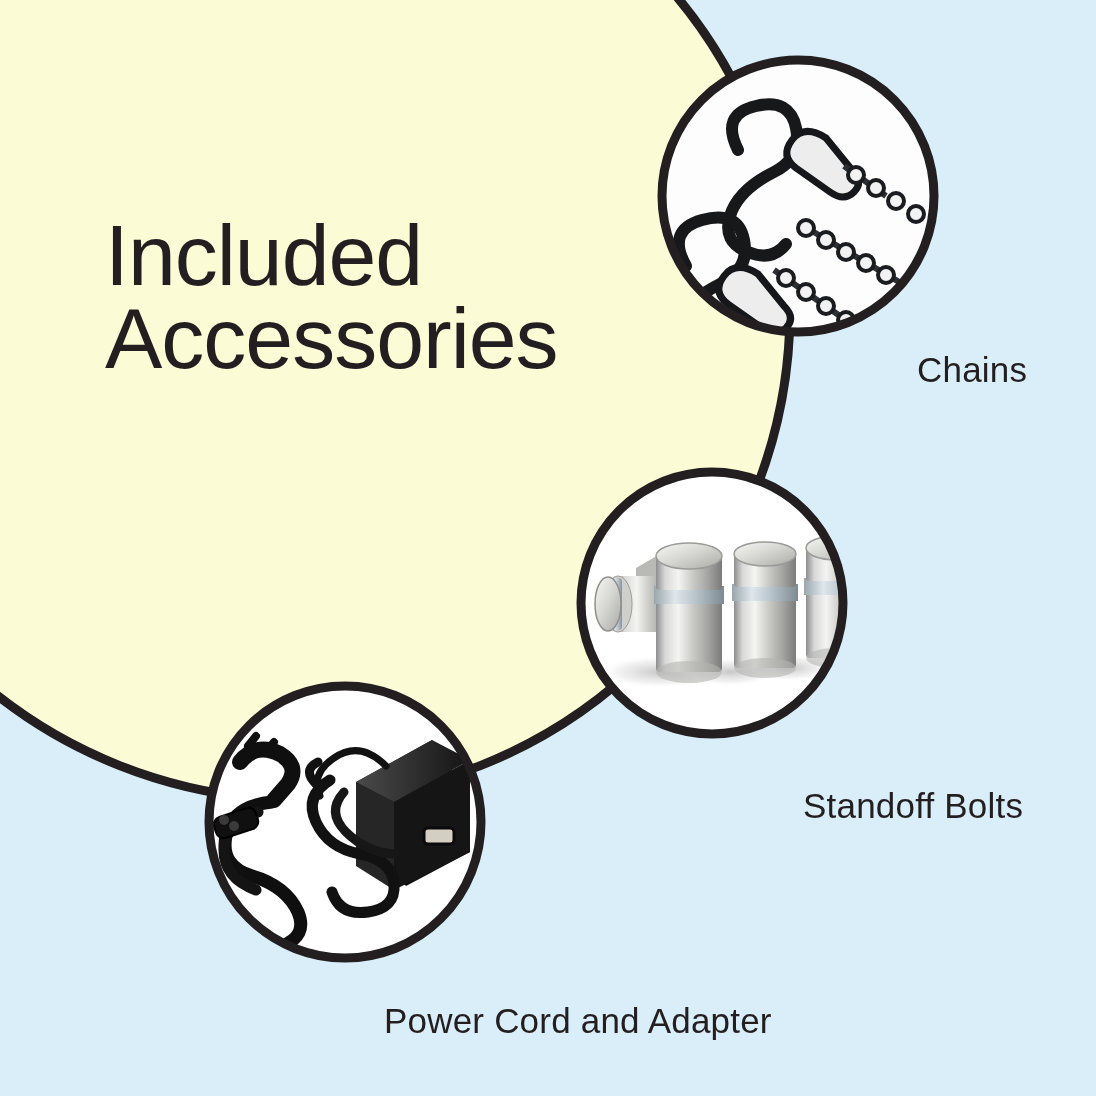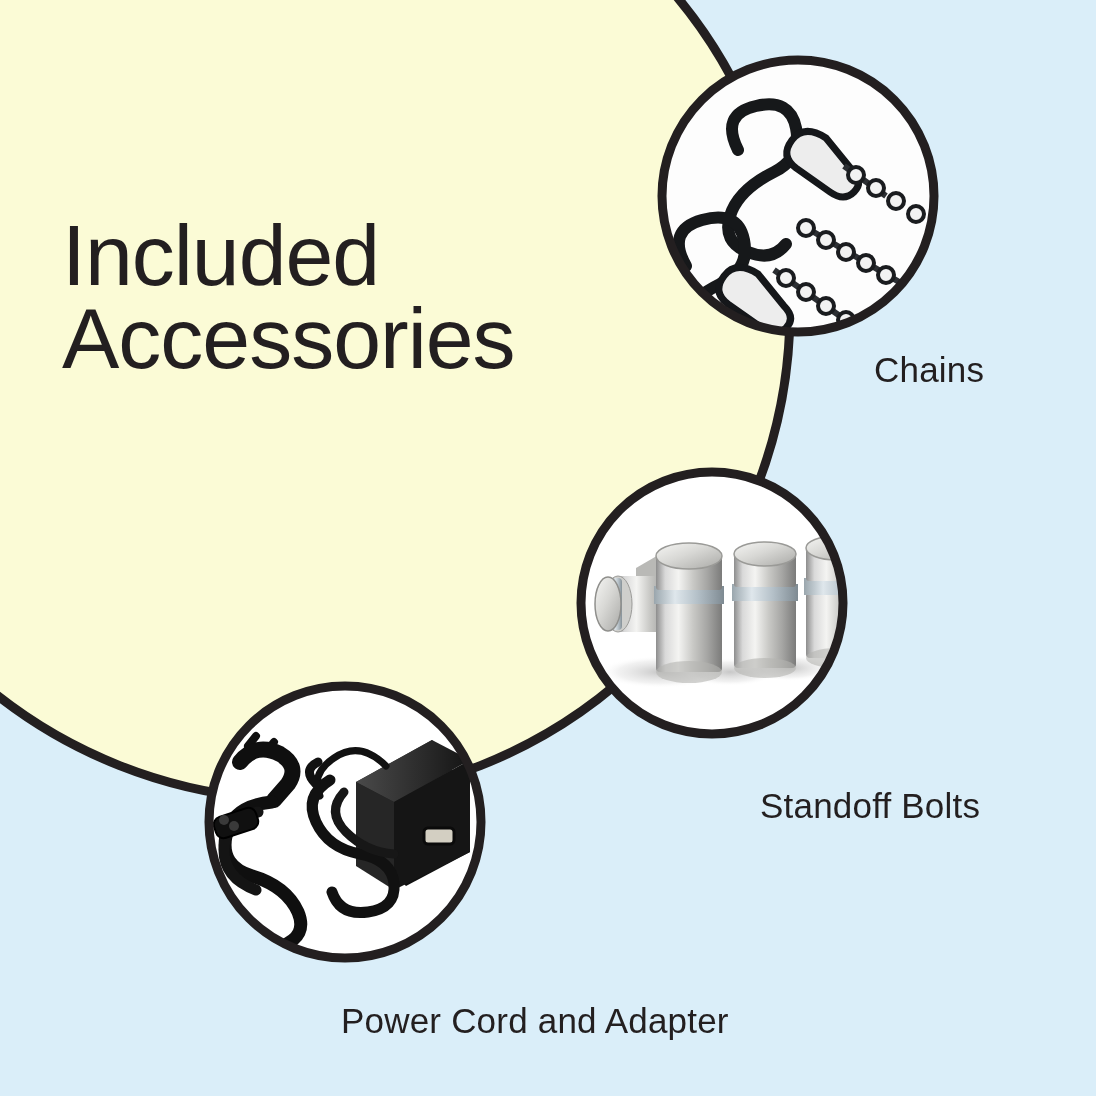--- a/index.html
+++ b/index.html
@@ -23,21 +23,21 @@
     height: 1096px;
     display: block;
   }
   .txt-layer {
     position: absolute;
     inset: 0;
     width: 1096px;
     height: 1096px;
     pointer-events: none;
   }
-  .txt-layer > * { pointer-events: auto; }
+  .txt-layer > * { pointer-events: auto; margin-left: 43px; }
 
   .headline {
     position: absolute;
     left: 62px;
     top: 214px;
     width: 640px;
     color: #231f20;
     font-size: 86px;
     line-height: 0.97;
     font-weight: 400;

